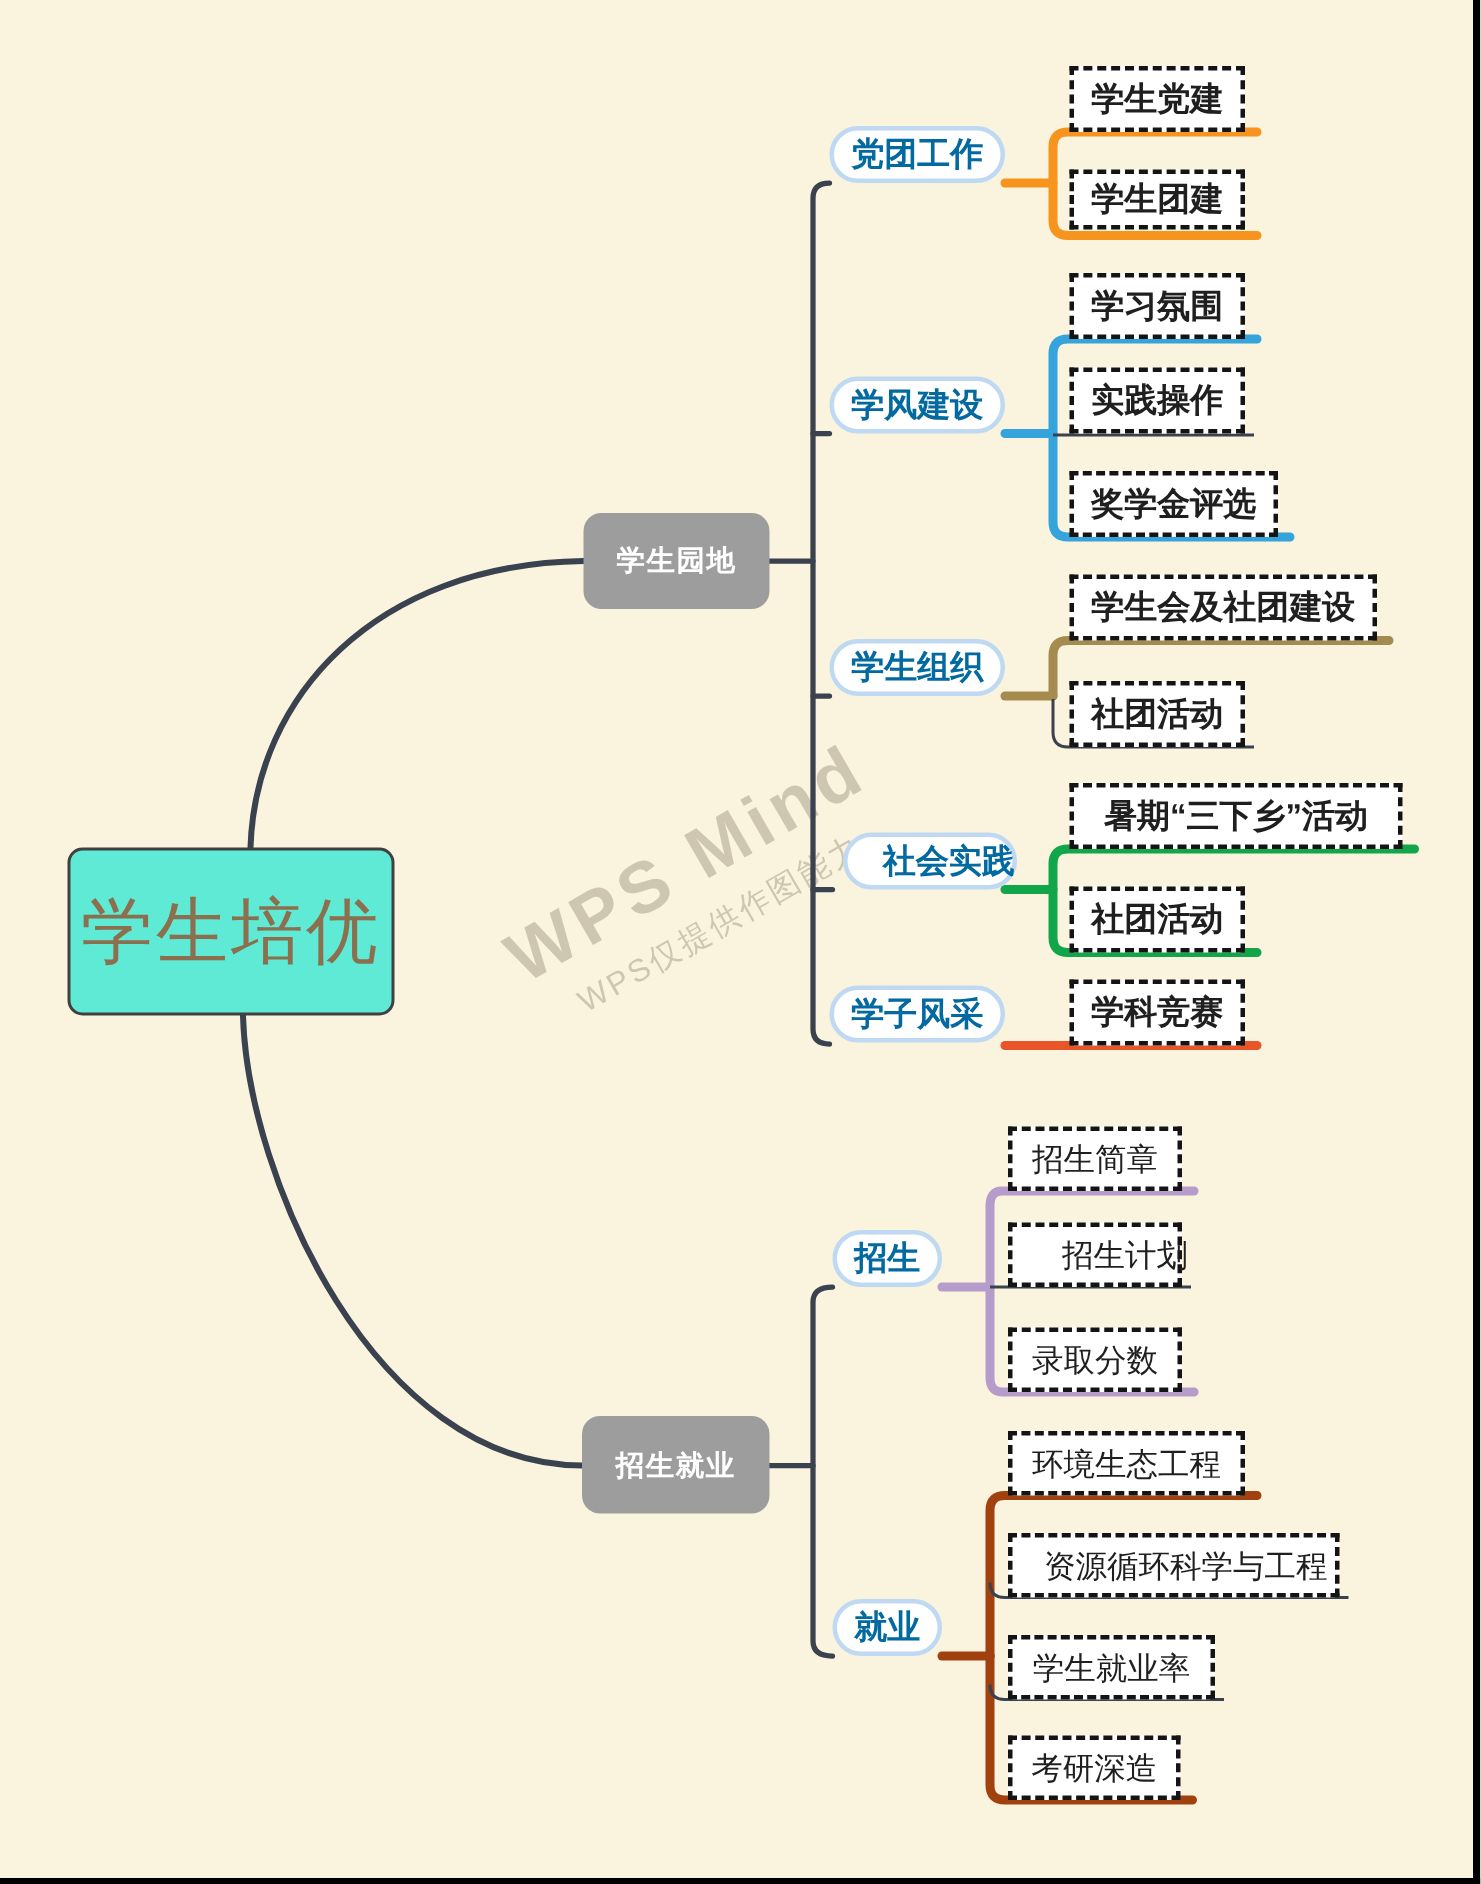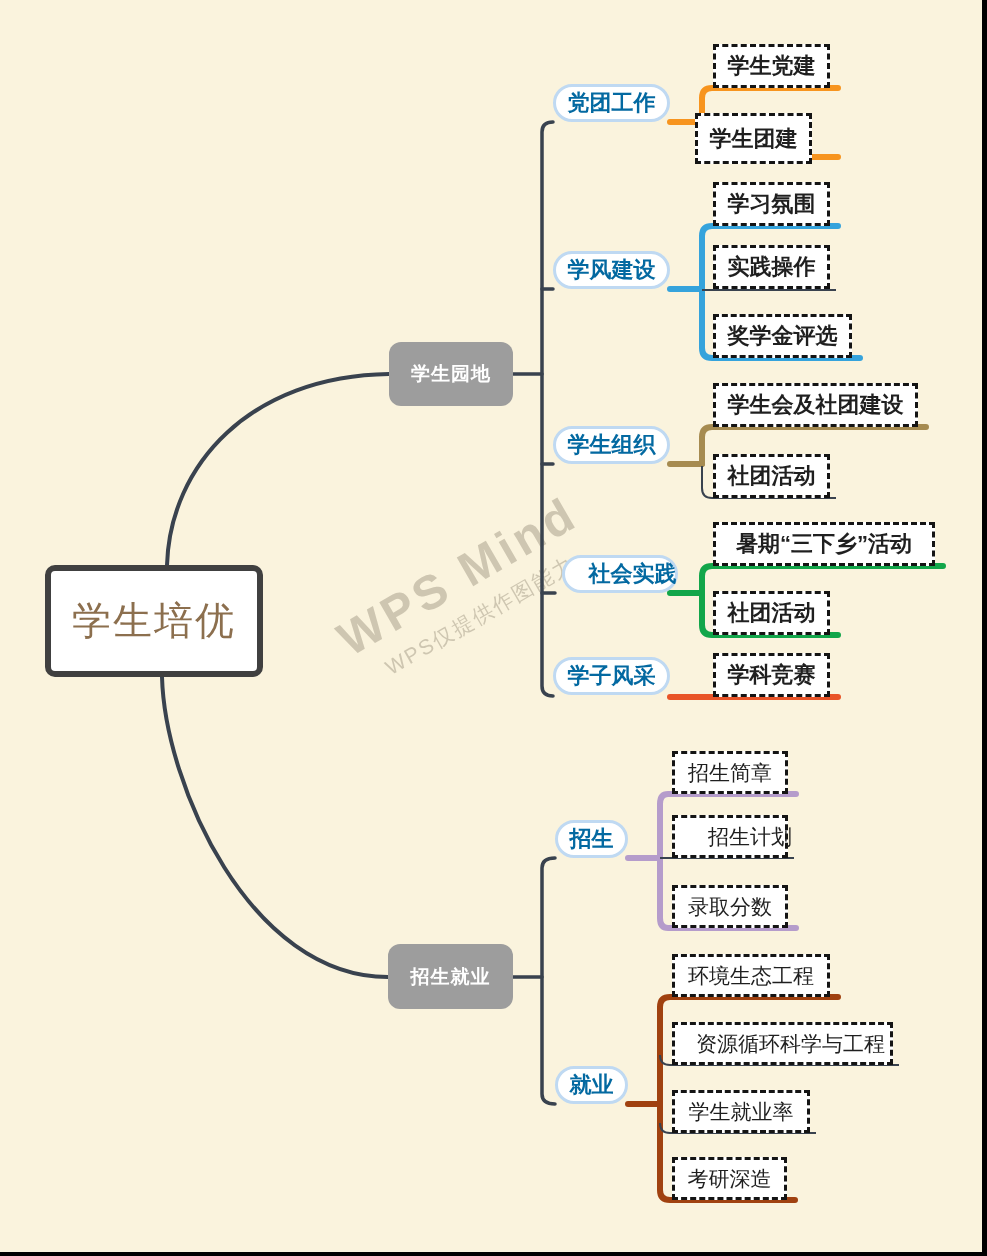--- a/index.html
+++ b/index.html
@@ -11,22 +11,22 @@
   .edge{position:absolute;background:#000;z-index:6;}
   .edge-right{right:0;top:0;width:5px;height:1256px;}
   .edge-bottom{left:0;bottom:0;width:987px;height:4px;}
   svg.wires{position:absolute;left:0;top:0;z-index:2;}
   .node{
     position:absolute;box-sizing:border-box;z-index:3;
     display:flex;align-items:center;justify-content:center;
     white-space:nowrap;
   }
   .root-node{
-    background:#ffffff;border:6px solid #404040;border-radius:10px;
-    color:#8C6F4E;font-size:39px;letter-spacing:2px;
+    background:#5eead4;border:2px solid #404040;border-radius:10px;
+    color:#8C6F4E;font-size:48px;letter-spacing:2px;
   }
   .main-node{
     background:#9D9D9D;border-radius:12px;
     color:#fff;font-weight:bold;font-size:19px;letter-spacing:1px;
   }
   .pill{
     background:#fff;border:3px solid #BFD9F2;border-radius:999px;
     color:#0369a1;font-weight:bold;font-size:22px;
   }
   .leaf{
@@ -100,21 +100,21 @@
   <div class="node pill" style="left:553px;top:84px;width:117px;height:38px;">党团工作</div>
   <div class="node pill" style="left:553px;top:251px;width:117px;height:38px;">学风建设</div>
   <div class="node pill" style="left:553px;top:426px;width:117px;height:38px;">学生组织</div>
   <div class="node pill" style="left:562px;top:555px;width:116px;height:38px;padding-left:25px;">社会实践</div>
   <div class="node pill" style="left:553px;top:657px;width:117px;height:38px;">学子风采</div>
 
   <div class="node pill" style="left:555px;top:820px;width:73px;height:38px;">招生</div>
   <div class="node pill" style="left:555px;top:1066px;width:73px;height:38px;">就业</div>
 
   <div class="node leaf" style="left:713px;top:44px;width:117px;height:44px;">学生党建</div>
-  <div class="node leaf" style="left:695px;top:113px;width:117px;height:51px;">学生团建</div>
+  <div class="node leaf" style="left:713px;top:113px;width:117px;height:40px;">学生团建</div>
   <div class="node leaf" style="left:713px;top:182px;width:117px;height:44px;">学习氛围</div>
   <div class="node leaf" style="left:713px;top:245px;width:117px;height:44px;">实践操作</div>
   <div class="node leaf" style="left:713px;top:314px;width:139px;height:44px;">奖学金评选</div>
   <div class="node leaf" style="left:713px;top:383px;width:205px;height:44px;">学生会及社团建设</div>
   <div class="node leaf" style="left:713px;top:454px;width:117px;height:44px;">社团活动</div>
   <div class="node leaf" style="left:713px;top:522px;width:222px;height:44px;">暑期“三下乡”活动</div>
   <div class="node leaf" style="left:713px;top:591px;width:117px;height:44px;">社团活动</div>
   <div class="node leaf" style="left:713px;top:653px;width:117px;height:44px;">学科竞赛</div>
 
   <div class="node leaf regular" style="left:672px;top:751px;width:116px;height:43px;">招生简章</div>

